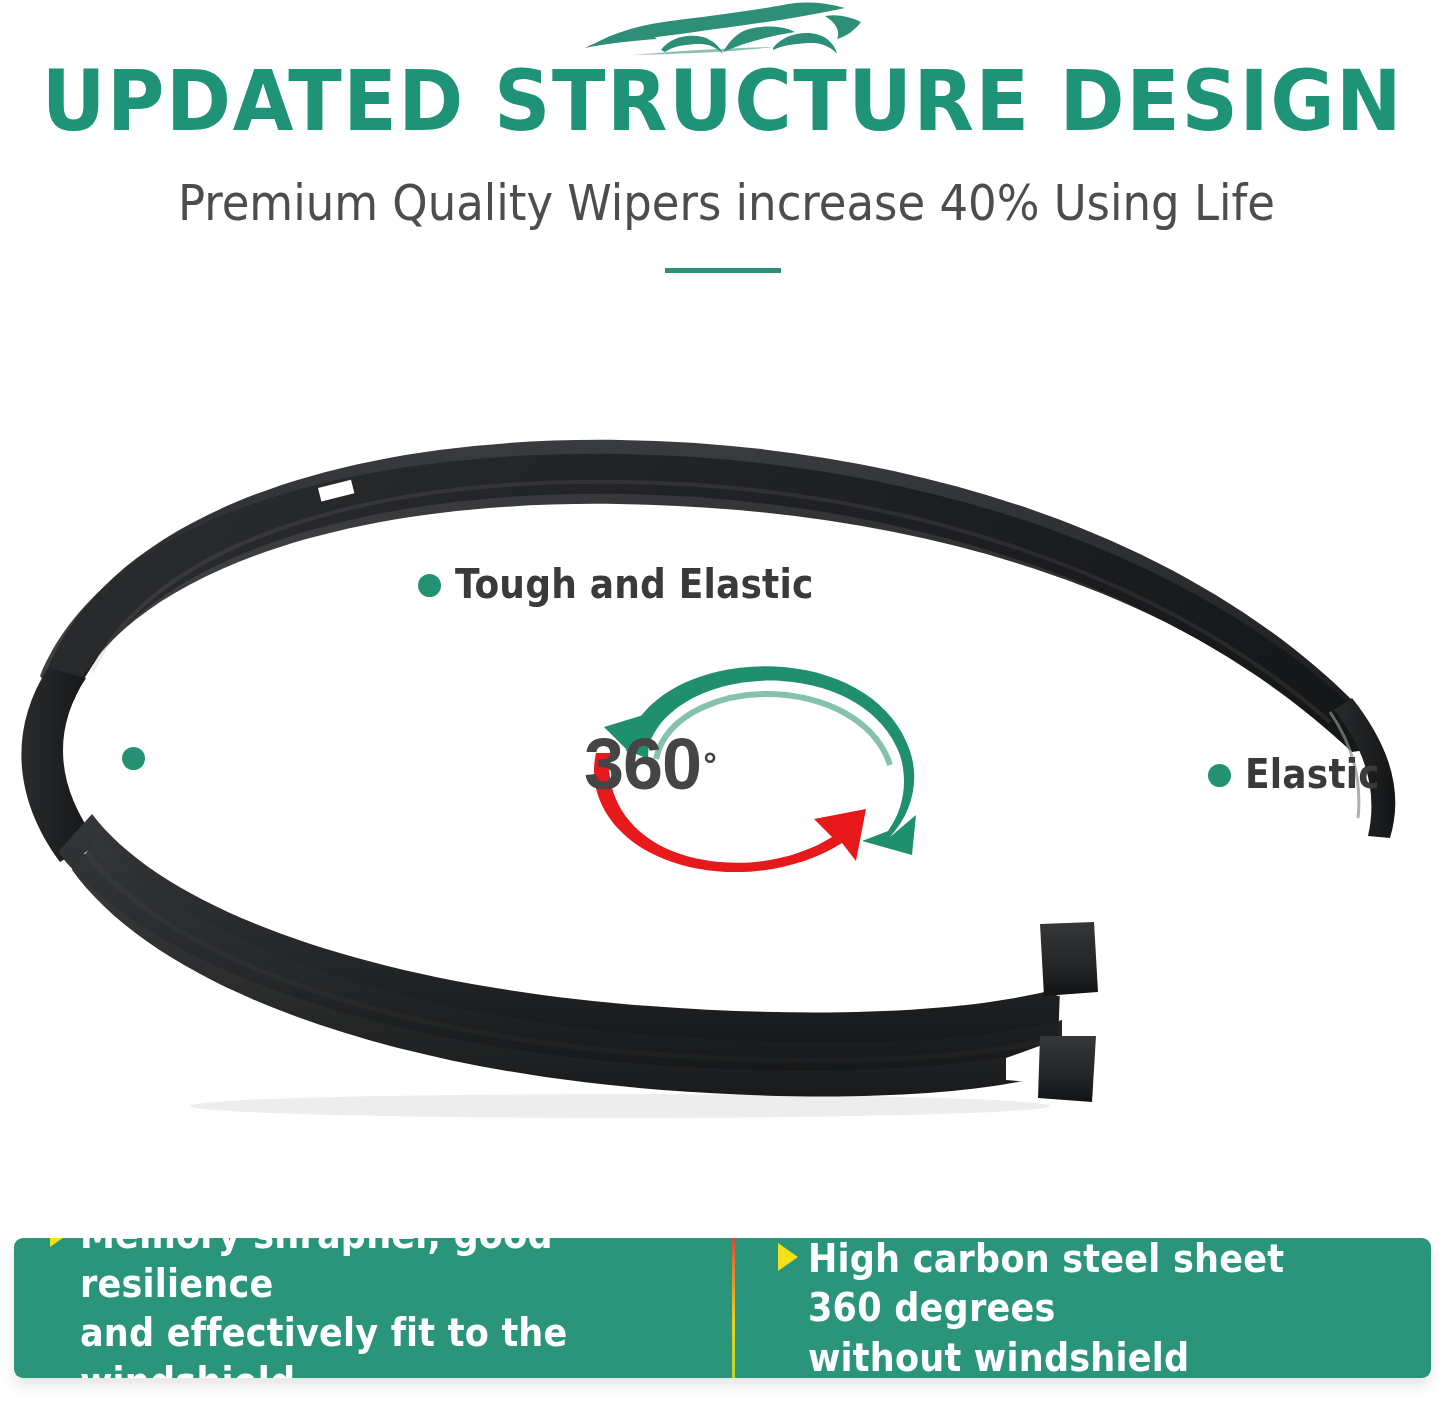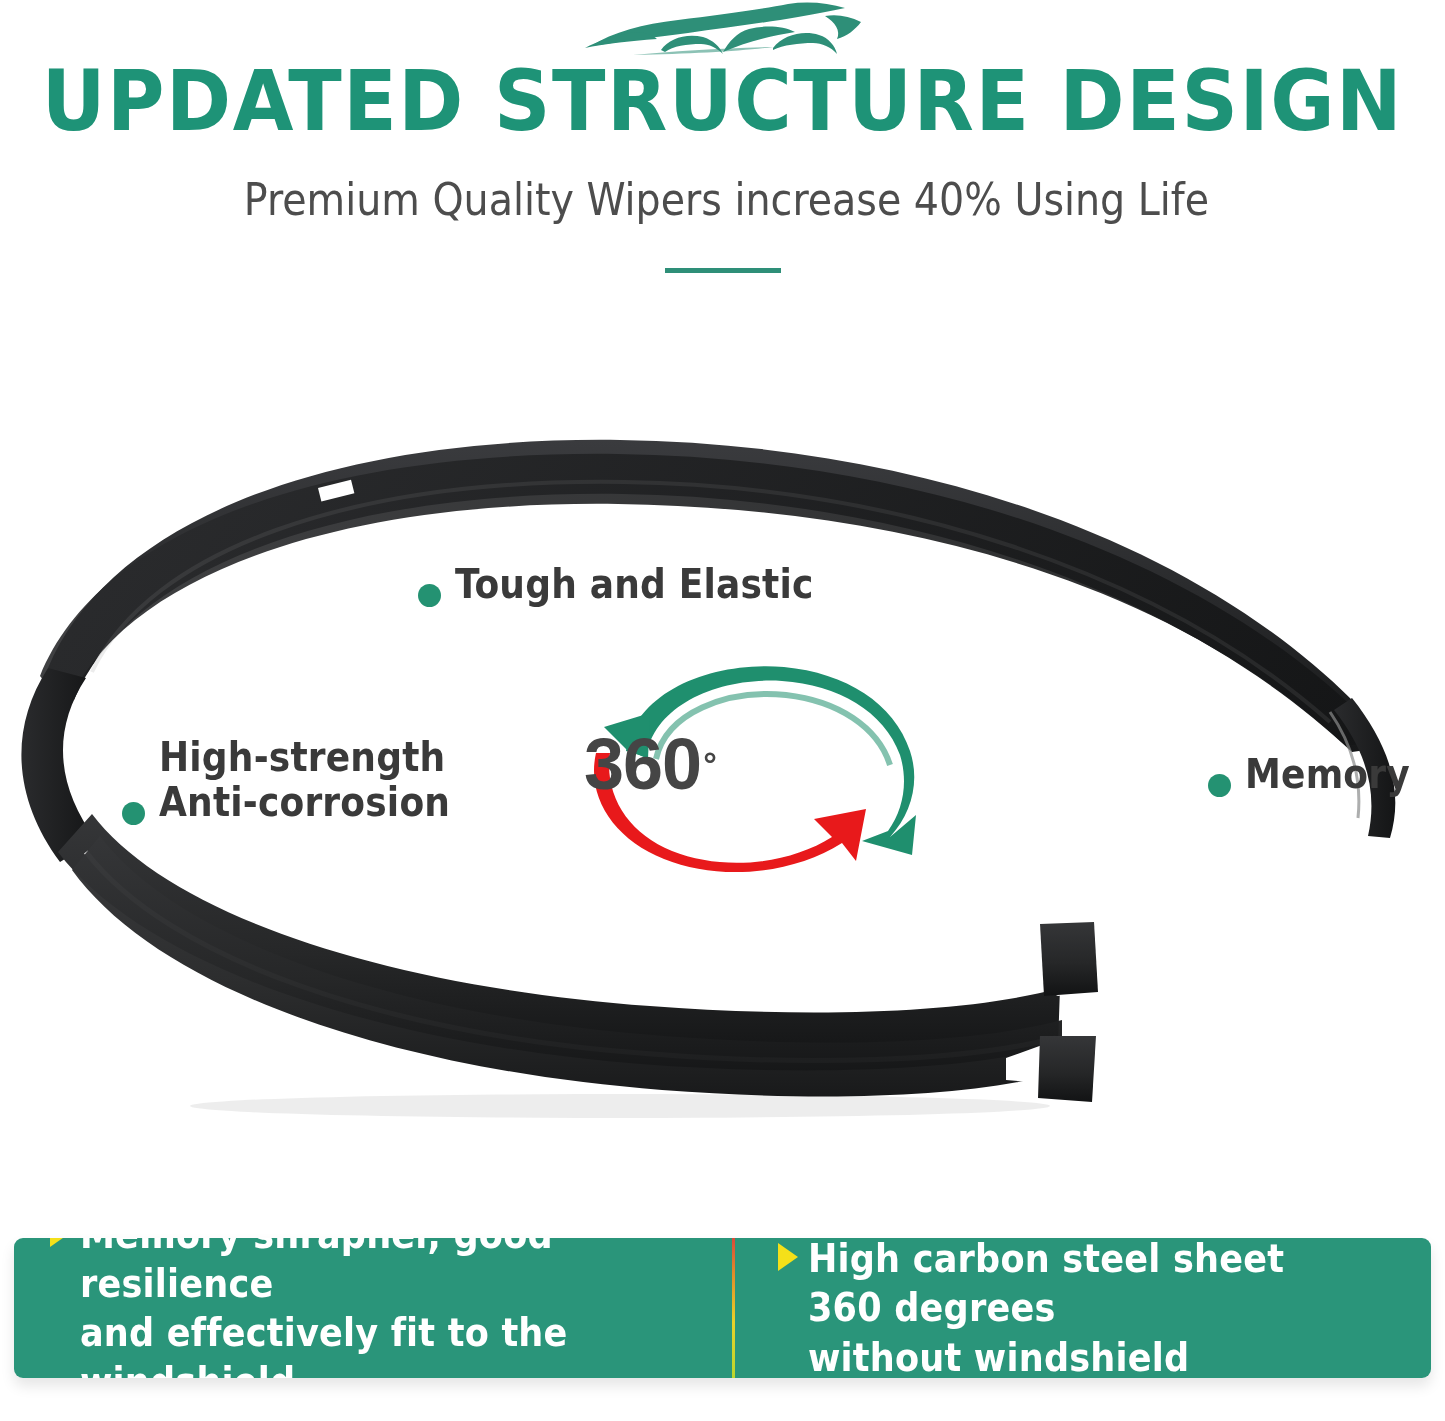--- a/index.html
+++ b/index.html
@@ -37,21 +37,21 @@
     white-space:nowrap;
   }
   .subhead {
     position:absolute;
     left:0; top:176px;
     width:1445px;
     text-align:center;
     color:#4d4d4d;
     font-family:"Liberation Sans Narrow","DejaVu Sans Condensed","Liberation Sans",sans-serif;
     font-weight:normal;
-    font-size:44px;
+    font-size:50px;
     line-height:1.1;
     white-space:nowrap;
     transform:scaleX(1.0);
     padding-left:8px;
   }
   .head-rule {
     position:absolute;
     left:50%; top:268px;
     transform:translateX(-50%);
     width:116px; height:5px;
@@ -63,21 +63,21 @@
     position:absolute;
     left:0; top:400px;
     width:1445px; height:740px;
   }
   .product-stage svg { display:block; width:1445px; height:740px; }
 
   
   .feat {
     position:absolute;
     display:flex;
-    align-items:flex-end;
+    align-items:flex-start;
     gap:14px;
     white-space:nowrap;
   }
   .feat .dot {
     width:23px; height:23px;
     border-radius:50%;
     background:#249272;
     flex:0 0 auto;
     margin-top:12px;
   }
@@ -277,29 +277,25 @@
   </div>
 
   <div class="feat" id="feat-tough">
     <span class="dot"></span>
     <span class="txt">Tough and Elastic</span>
   </div>
 
 
   <div class="feat" id="feat-high">
     <span class="dot"></span>
-    <span class="txt">
-      <span class="l1">High-strength</span>
-      <span class="l2">Anti-corrosion</span>
-    </span>
   </div>
 
   <div class="feat" id="feat-quiet">
     <span class="dot"></span>
-    <span class="txt">Memory</span>
+    <span class="txt">Elastic</span>
   </div>
 
   <div class="badge360">
     <svg viewBox="0 0 360 220" xmlns="http://www.w3.org/2000/svg">
 
       <path d="M56 96
                C 66 36, 142 6, 214 12
                C 276 18, 324 48, 340 96
                C 350 126, 342 158, 320 182
                L 346 160

